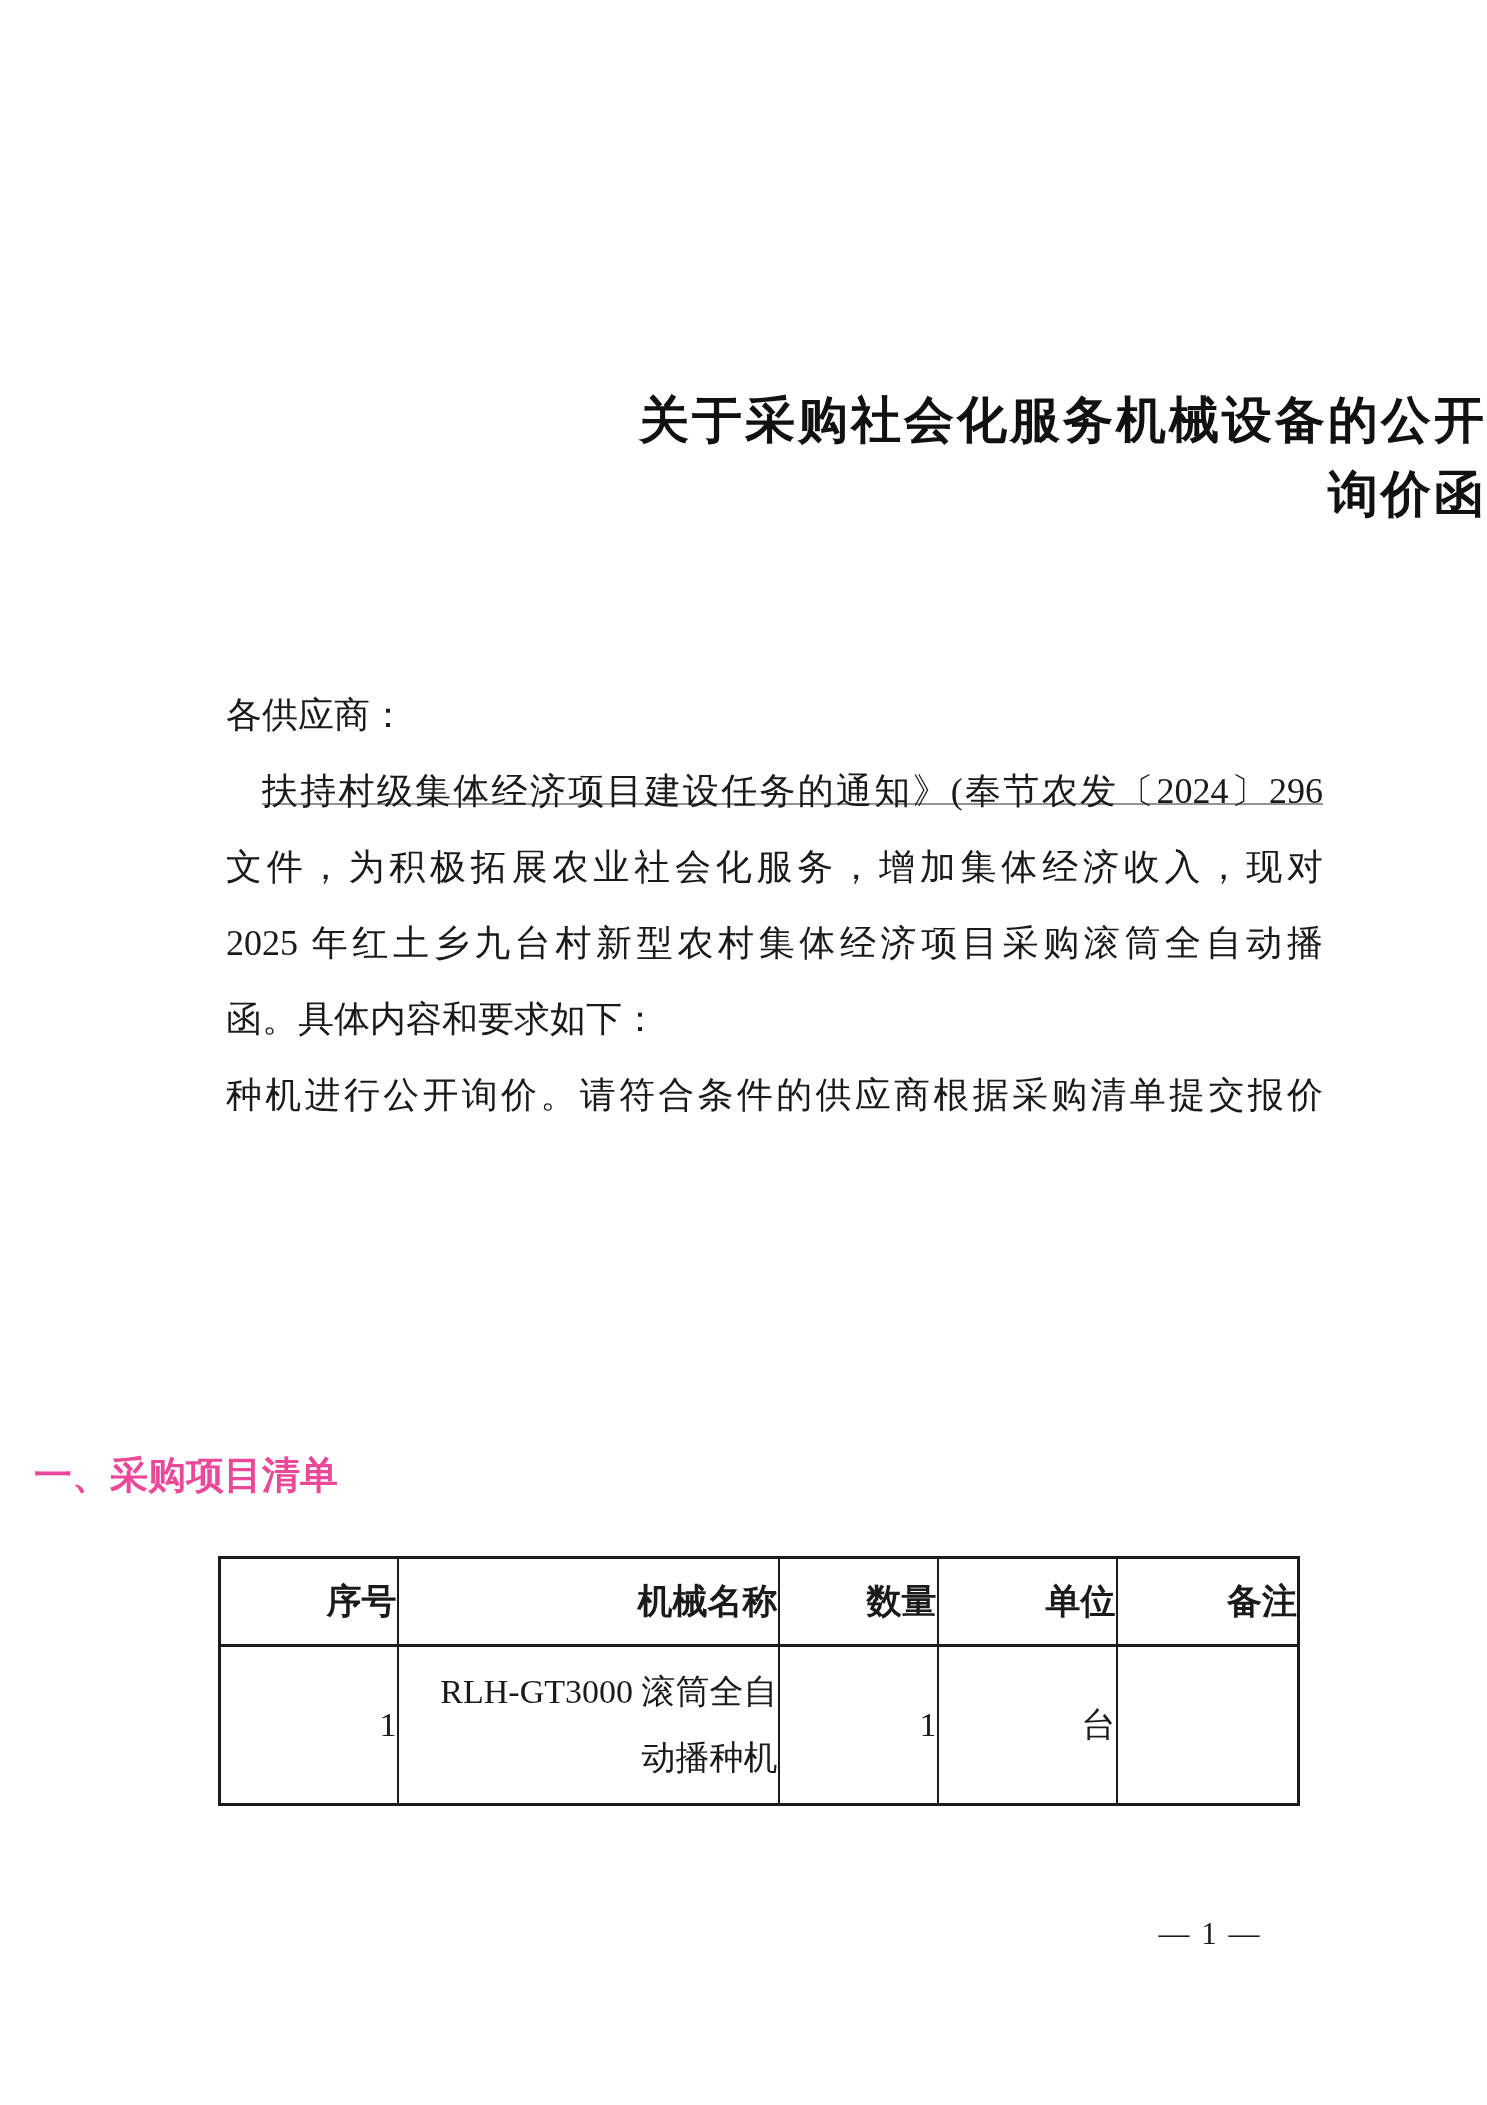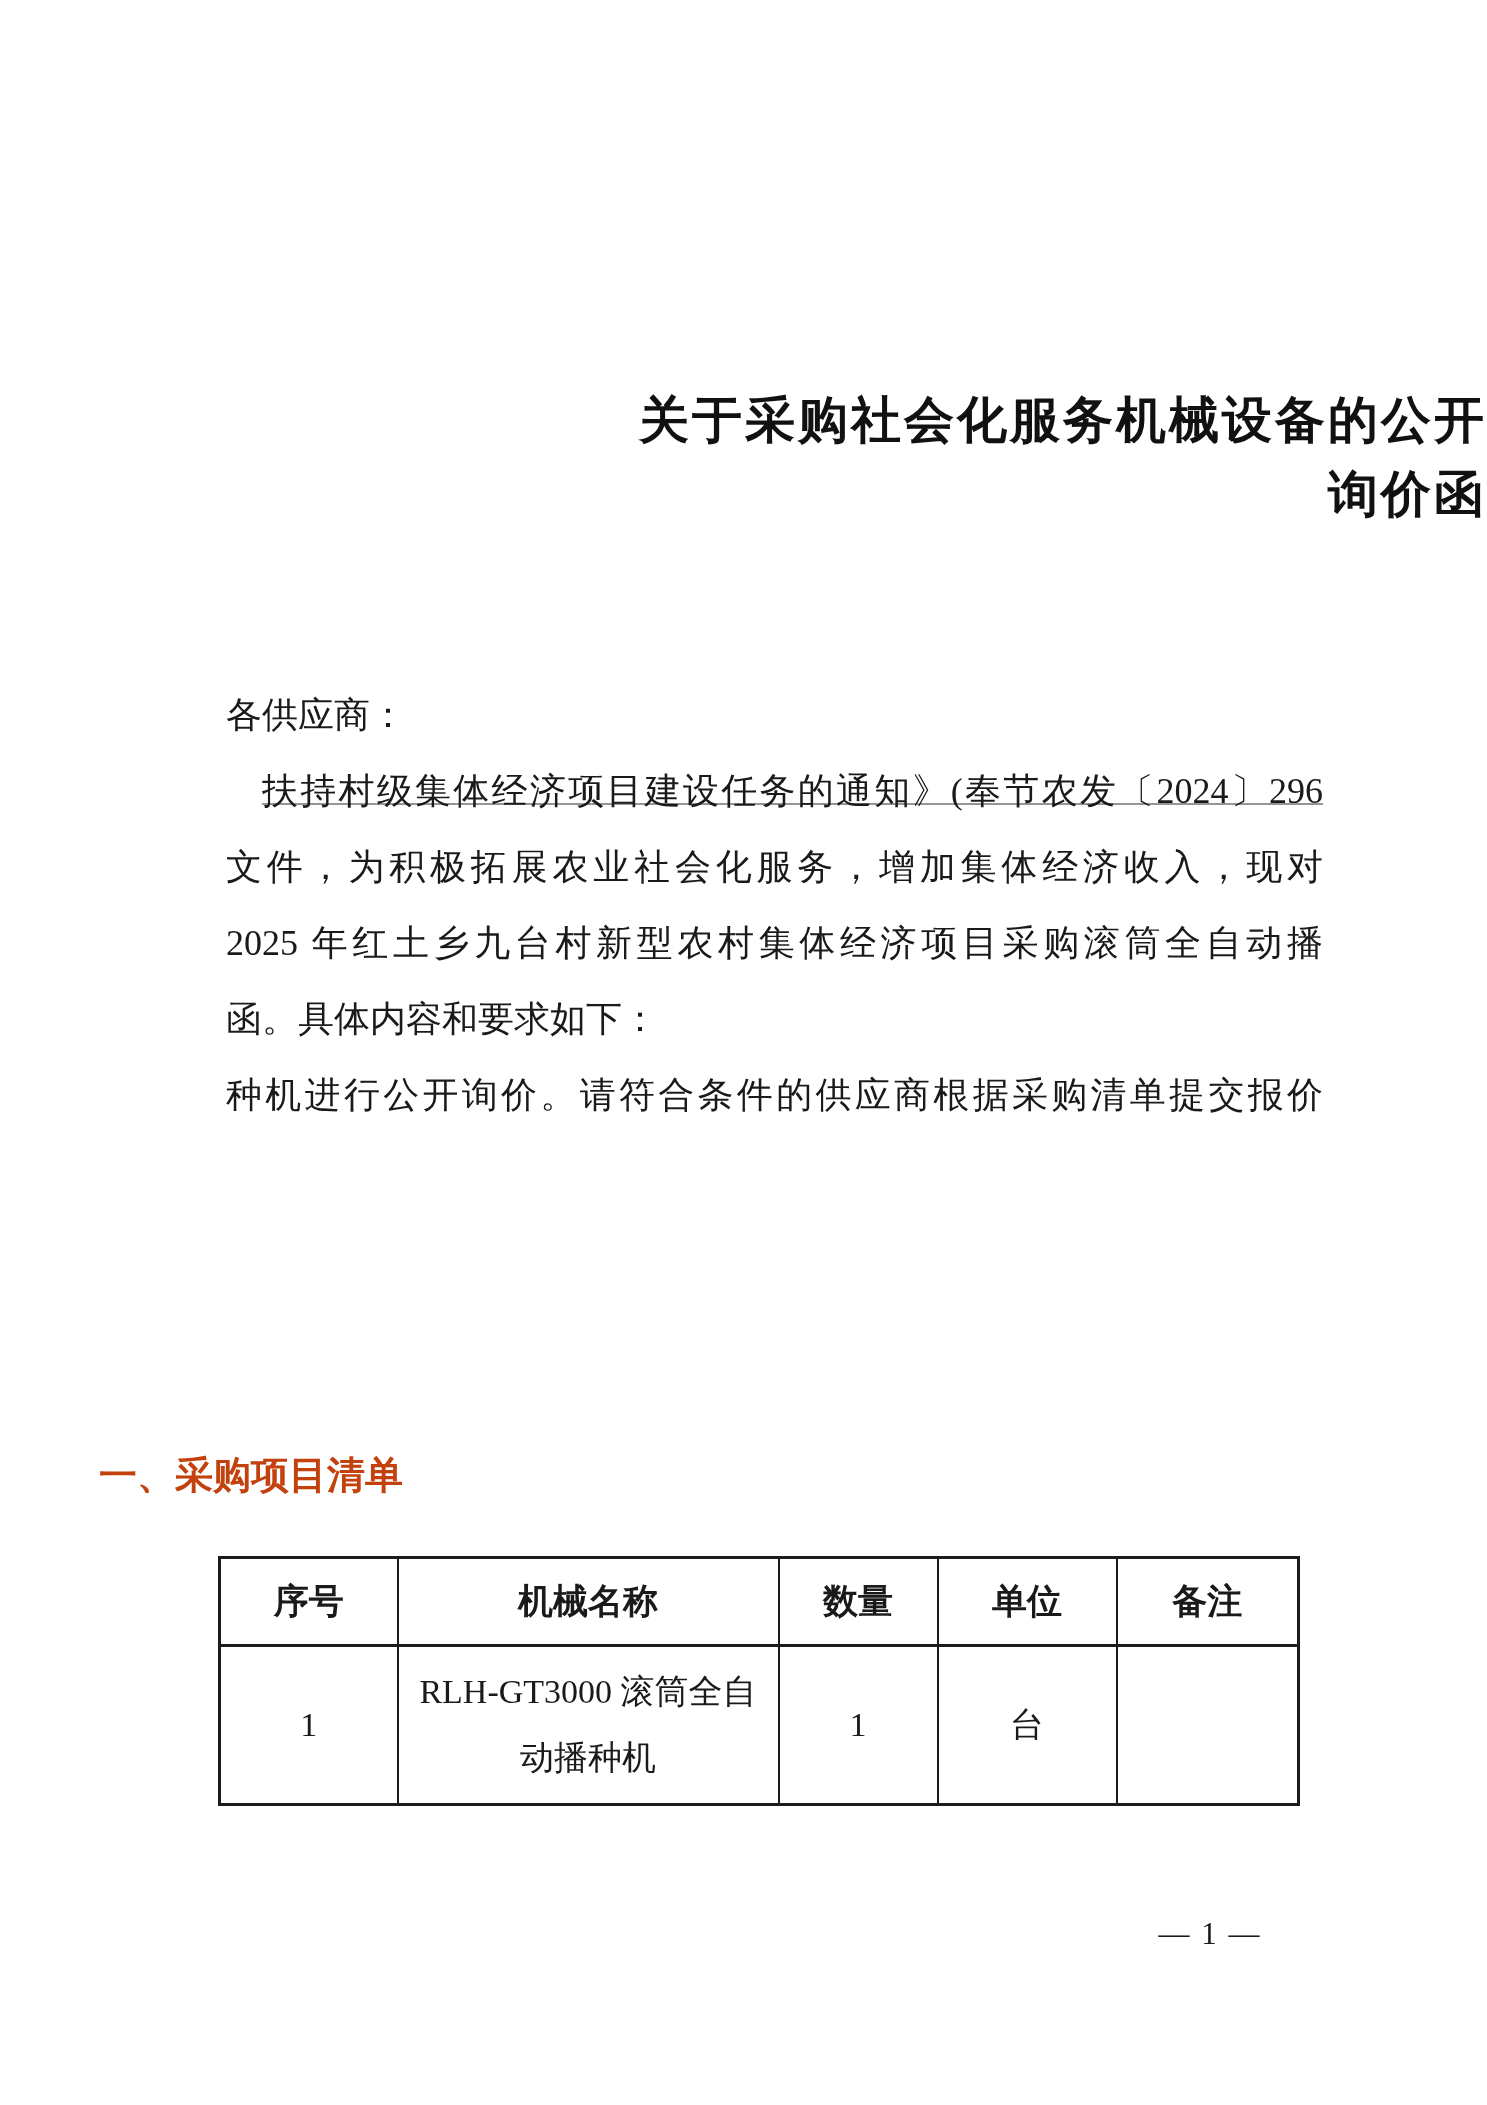--- a/index.html
+++ b/index.html
@@ -60,42 +60,41 @@
     background-image: linear-gradient(to bottom,
       transparent 0, transparent 50px,
       rgba(45,45,45,0.5) 50px, rgba(45,45,45,0.5) 52px,
       transparent 52px);
     margin-left: 36px;
   }
   .section-heading {
     position: absolute;
     top: 1448px;
     left: 0;
-    padding-left: 83px;
+    padding-left: 34px;
     font-family: "Liberation Sans", sans-serif;
     font-weight: 700;
     font-size: 38px;
     line-height: 54px;
-    color: #c2410c;
-    margin-left: 16px;
+    color: #ec4899;
   }
   table.procurement {
     position: absolute;
     left: 218px;
     top: 1556px;
     width: 1079px;
     border-collapse: collapse;
     table-layout: fixed;
     font-size: 34px;
     color: #1a1a1a;
   }
   table.procurement th,
   table.procurement td {
     border: 2px solid #1c1c1c;
-    text-align: center;
+    text-align: right;
     vertical-align: middle;
     padding: 0;
   }
   table.procurement { border: 3px solid #1c1c1c; }
   table.procurement thead tr { height: 88px; }
   table.procurement thead th {
     font-weight: 700;
     border-bottom-width: 3px;
     font-size: 35px;
   }

